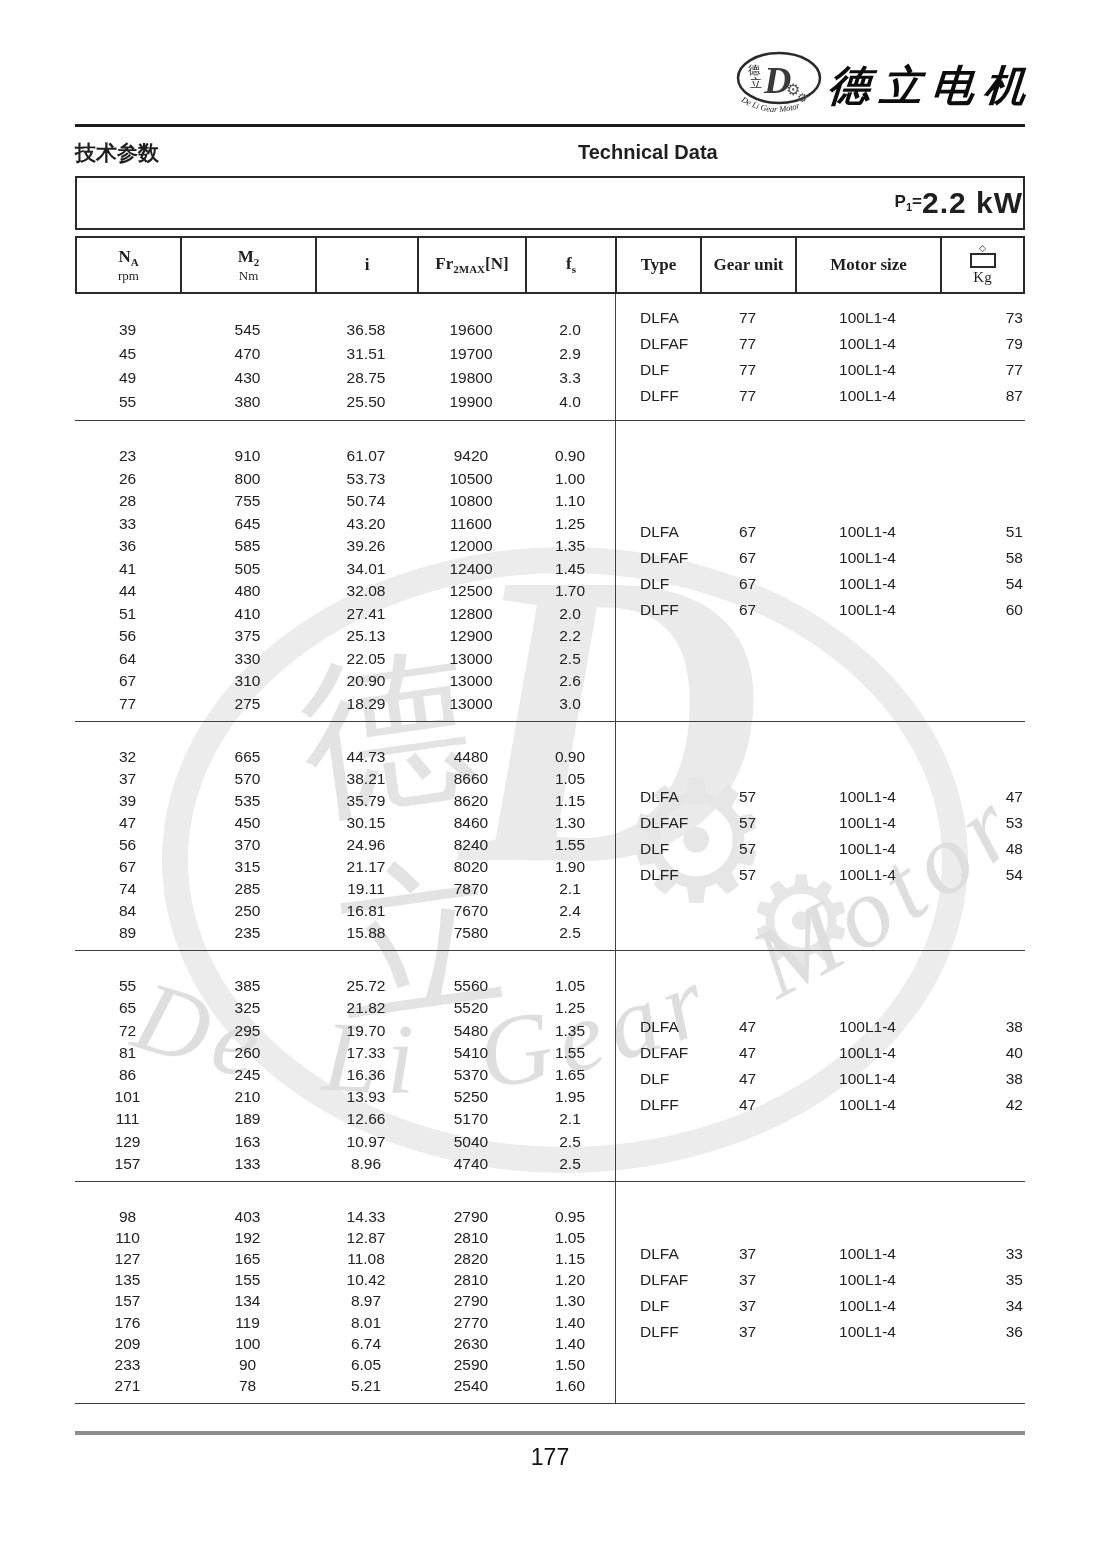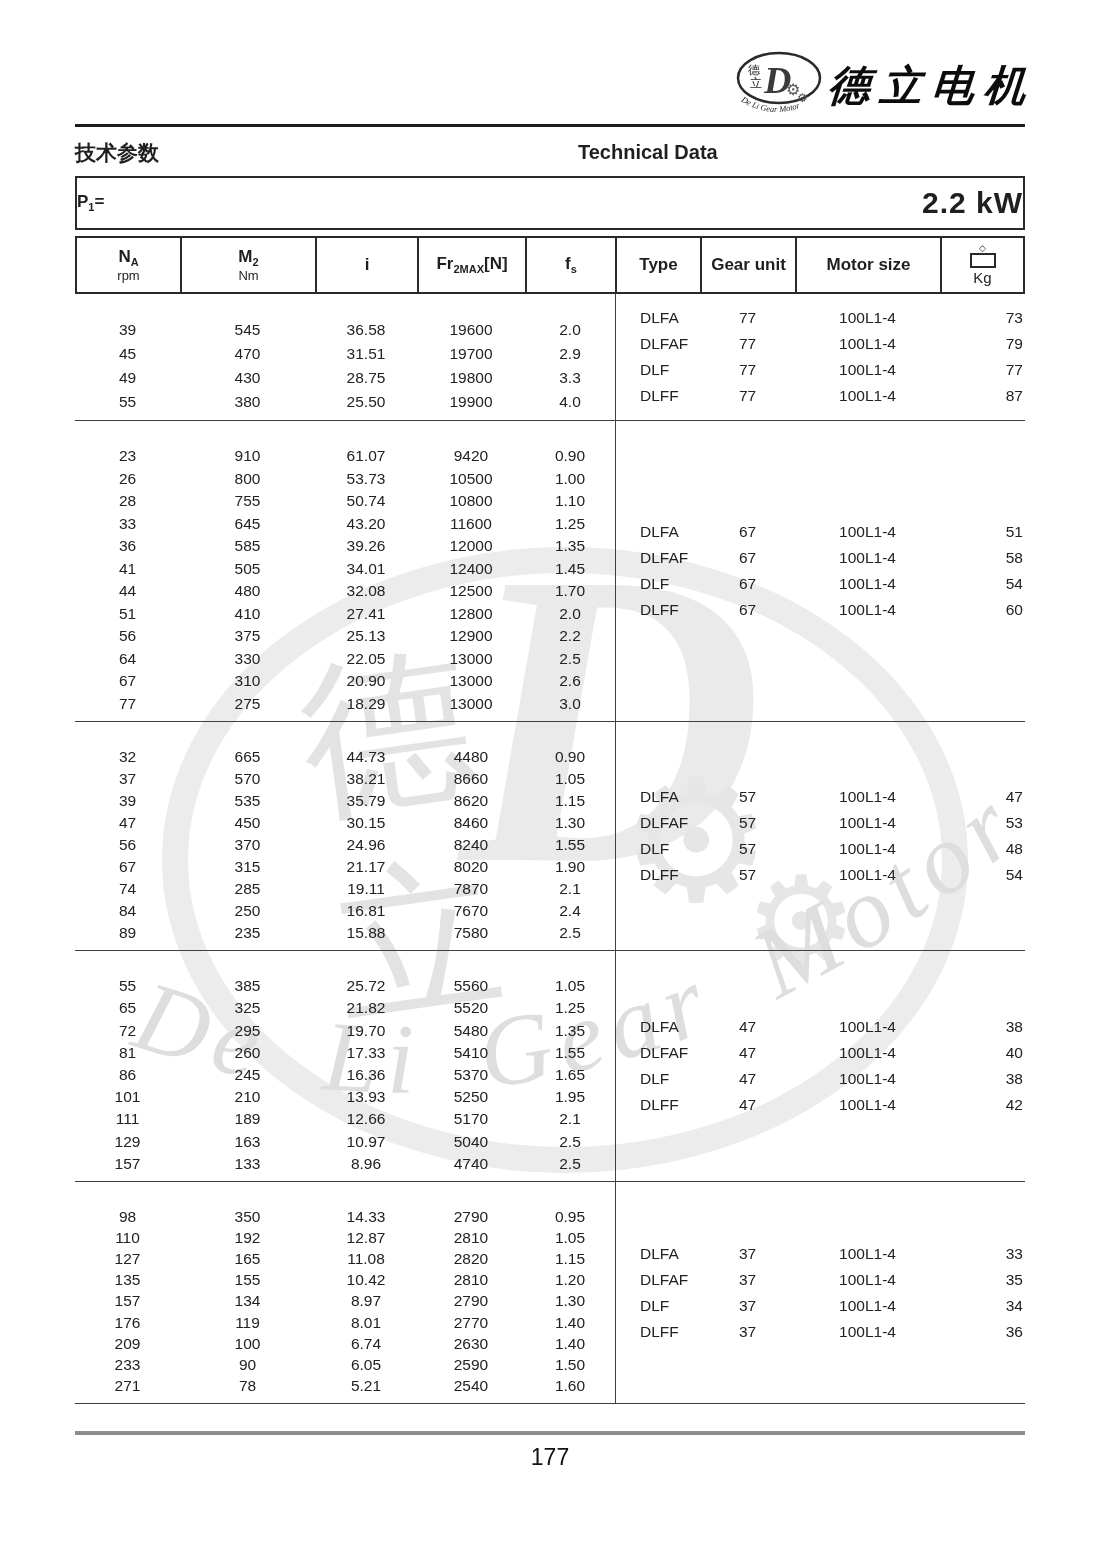--- a/index.html
+++ b/index.html
@@ -18,34 +18,34 @@
     font-style: italic; letter-spacing: 10px; color: #0c0c0c;
     font-family: "DejaVu Serif", serif; transform: skewX(-4deg); white-space: nowrap;
   }
   .top-rule { position: absolute; left: 75px; top: 124px; width: 950px; height: 3px; background: #1c1c1c; }
   .section-cn { position: absolute; left: 75px; top: 139px; font-size: 21px; font-weight: bold; font-family: "DejaVu Sans", sans-serif; }
   .section-en { position: absolute; left: 578px; top: 141px; font-size: 20px; font-weight: bold; }
 
   
   .power-box {
     position: absolute; left: 75px; top: 176px; width: 950px; height: 54px;
-    border: 2px solid #2a2a2a; display: flex; align-items: center; justify-content: space-between;
+    border: 2px solid #2a2a2a; display: flex; align-items: center; justify-content: flex-end;
   }
   .p-small { font-size: 17px; font-weight: bold; }
   .p-small sub { font-size: 11px; }
   .p-big { font-size: 30px; font-weight: bold; letter-spacing: 1px; }
 
   
   .thead {
     position: absolute; left: 75px; top: 236px; width: 950px; height: 58px;
     border: 2px solid #2a2a2a; display: flex;
   }
   .th {
     border-right: 2px solid #2a2a2a; display: flex; flex-direction: column;
-    align-items: center; justify-content: center; font-weight: bold; line-height: 1.15;
+    align-items: center; justify-content: center; font-weight: bold; line-height: 1.15; font-family: Liberation Serif, serif;
   }
   .th:last-child { border-right: none; flex: 1; }
   .h-main { font-size: 17px; }
   .h-main sub { font-size: 11px; }
   .h-unit { font-size: 13px; font-weight: normal; }
   .w0{width:105px}.w1{width:135px}.w2{width:102px}.w3{width:108px}.w4{width:90px}
   .w5{width:85px}.w6{width:95px}.w7{width:145px}
   .kg-cell { gap: 1px; }
   .kg-diamond { font-size: 9px; line-height: 8px; font-weight: normal; }
   .kg-box { width: 26px; height: 15px; border: 2px solid #2a2a2a; background: #fff; }
@@ -510,21 +510,21 @@
               <span class="t t1">47</span>
               <span class="t t2">100L1-4</span>
               <span class="t t3">42</span>
             </div>
           </div>
         </div>
         <div class="block" style="height: 222px;">
           <div class="rows">
             <div class="row">
               <span class="c c0">98</span>
-              <span class="c c1">350</span>
+              <span class="c c1">403</span>
               <span class="c c2">14.33</span>
               <span class="c c3">2790</span>
               <span class="c c4">0.95</span>
             </div>
             <div class="row">
               <span class="c c0">110</span>
               <span class="c c1">192</span>
               <span class="c c2">12.87</span>
               <span class="c c3">2810</span>
               <span class="c c4">1.05</span>

